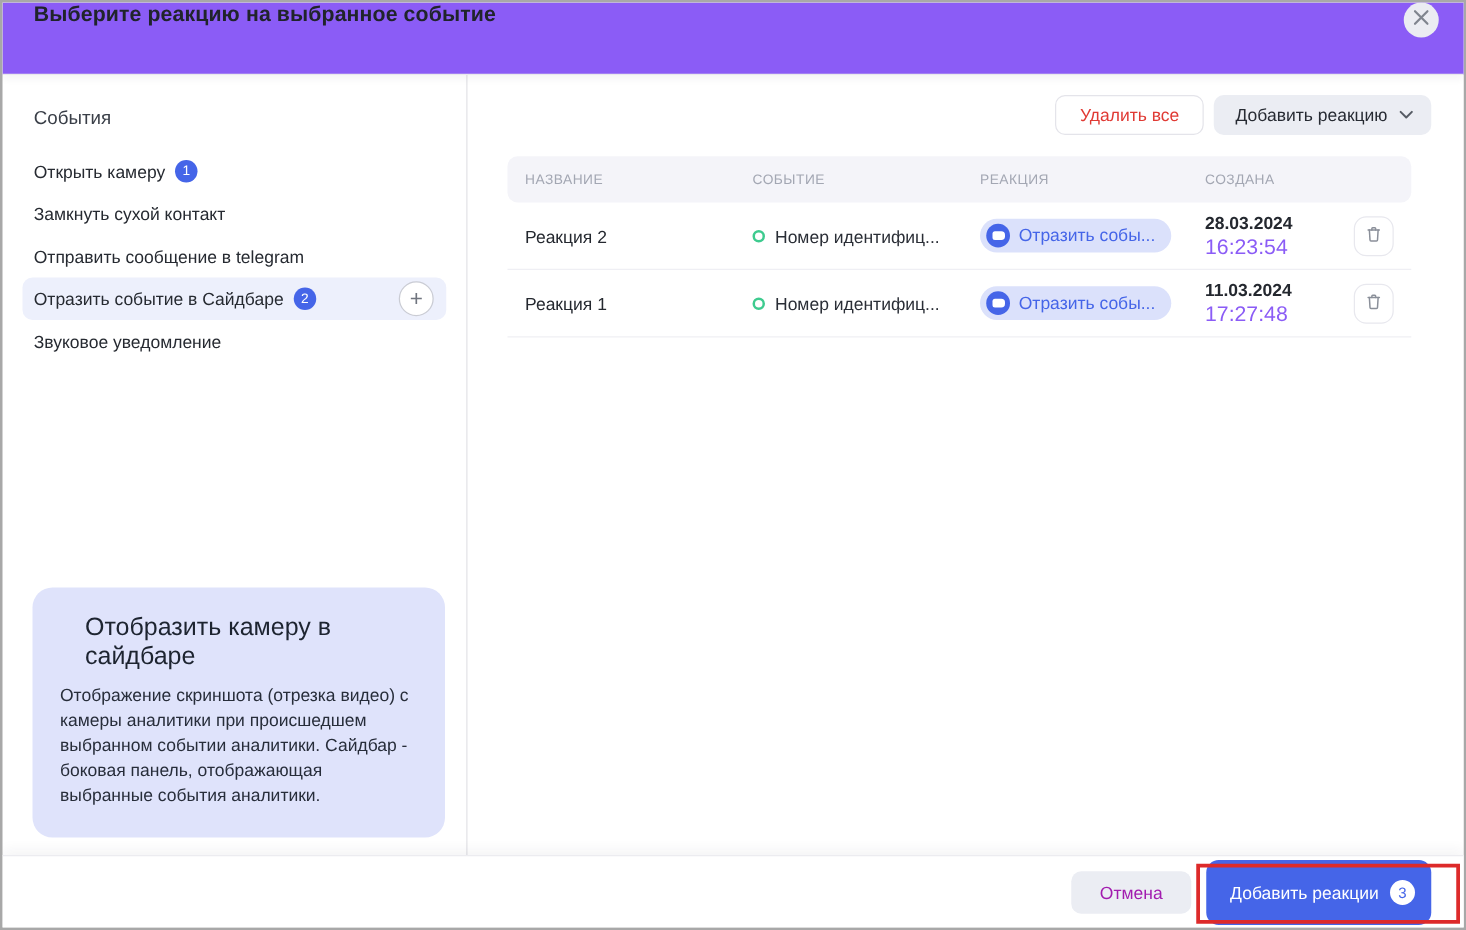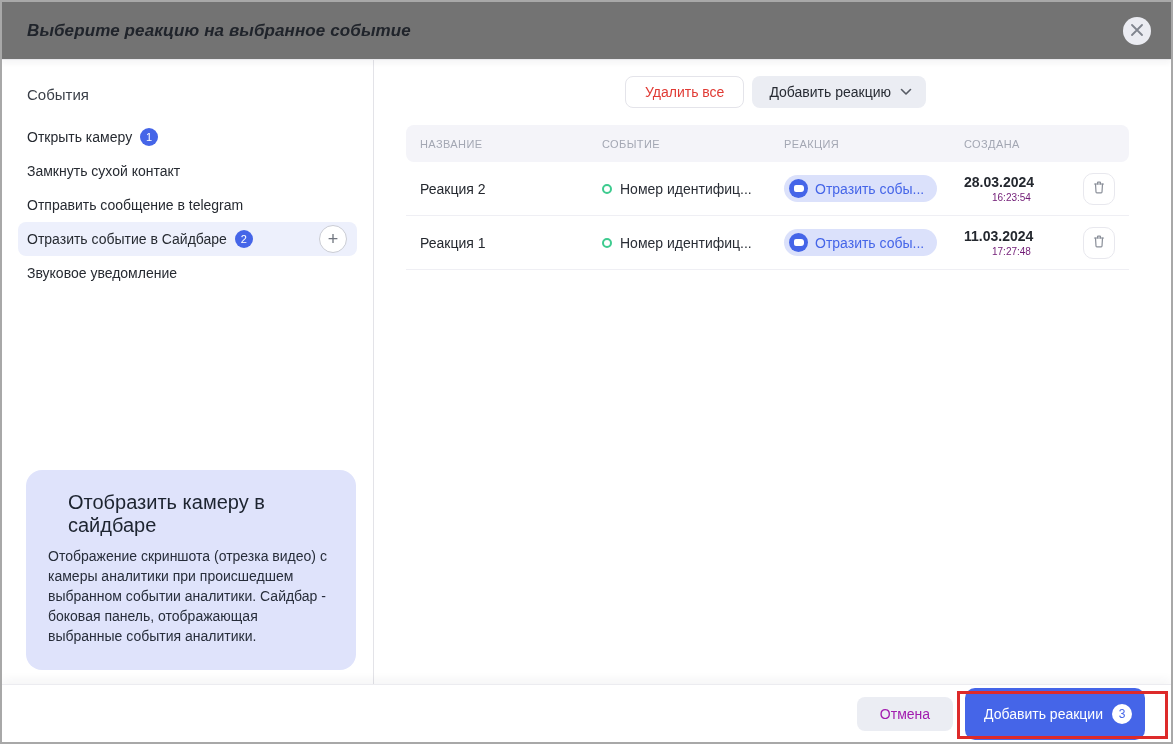--- a/index.html
+++ b/index.html
@@ -19,26 +19,24 @@
     display: flex;
     flex-direction: column;
   }
   
   .dlg-header {
     position: relative;
     z-index: 3;
     height: 58px;
     flex: 0 0 58px;
     display: flex;
-    align-items: center;
     padding: 0 20px 0 25px;
     border-bottom: 1px solid #e9e9ec;
     box-shadow: 0 3px 6px rgba(40,40,60,0.05);
-    background: #737373;
-    font-style: italic;
+    background: #8b5cf6;
   }
   .dlg-title {
     font-size: 17px;
     font-weight: 700;
     color: #20242b;
     letter-spacing: 0.1px;
   }
   .close-btn {
     margin-left: auto;
     width: 28px; height: 28px;
@@ -118,21 +116,21 @@
   }
   .info-text {
     font-size: 14px;
     line-height: 1.43;
     color: #272d3a;
   }
   
   .main { flex: 1 1 auto; padding: 16px 26px 0 32px; min-width: 0; }
   .toolbar {
     display: flex;
-    justify-content: center;
+    justify-content: flex-end;
     gap: 8px;
     margin-bottom: 17px;
   }
   .btn {
     height: 32px;
     border-radius: 8px;
     font-size: 14px;
     font-family: "Liberation Sans", sans-serif;
     cursor: pointer;
     display: inline-flex;
@@ -209,21 +207,21 @@
   .pill-icon::after {
     content: "";
     position: absolute;
     left: 5px; top: 6px;
     width: 10px; height: 7px;
     background: #ffffff;
     border-radius: 2px 3px 3px 2px;
   }
   .pill-label { white-space: nowrap; overflow: hidden; }
   .cell-created .date { font-size: 14px; color: #24282f; font-weight: 700; }
-  .cell-created .time { font-size: 10px; color: #701a75; margin-top: 2px; margin-left: 28px; }
+  .cell-created .time { font-size: 17px; color: #8b5cf6; margin-top: 2px; }
   .trash-btn {
     width: 32px; height: 32px;
     border-radius: 10px;
     border: 1px solid #e8e8ee;
     background: #ffffff;
     color: #8a8f99;
     display: flex; align-items: center; justify-content: center;
     cursor: pointer;
     justify-self: end;
   }

